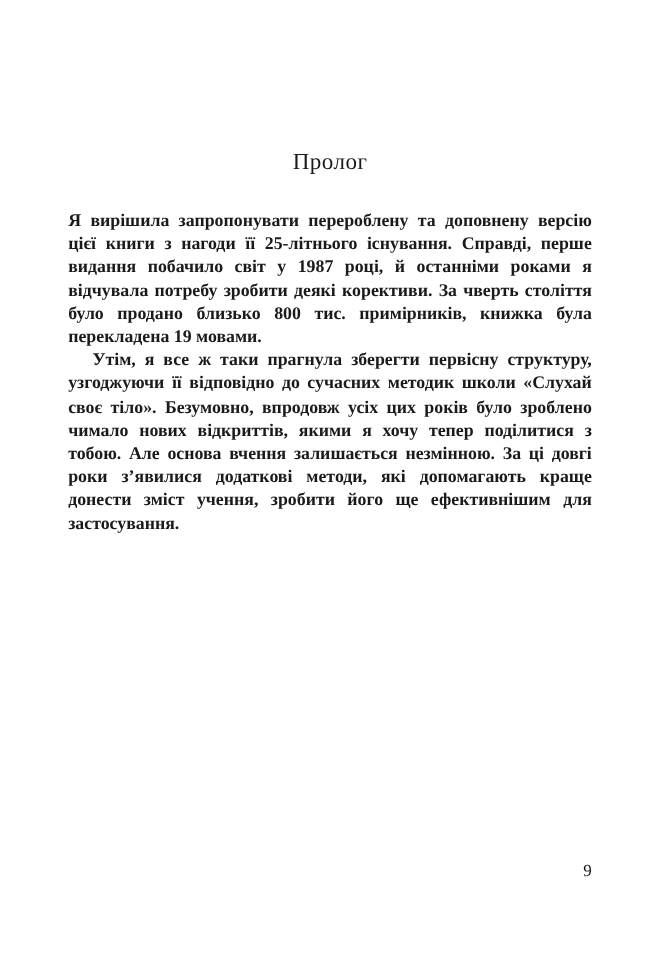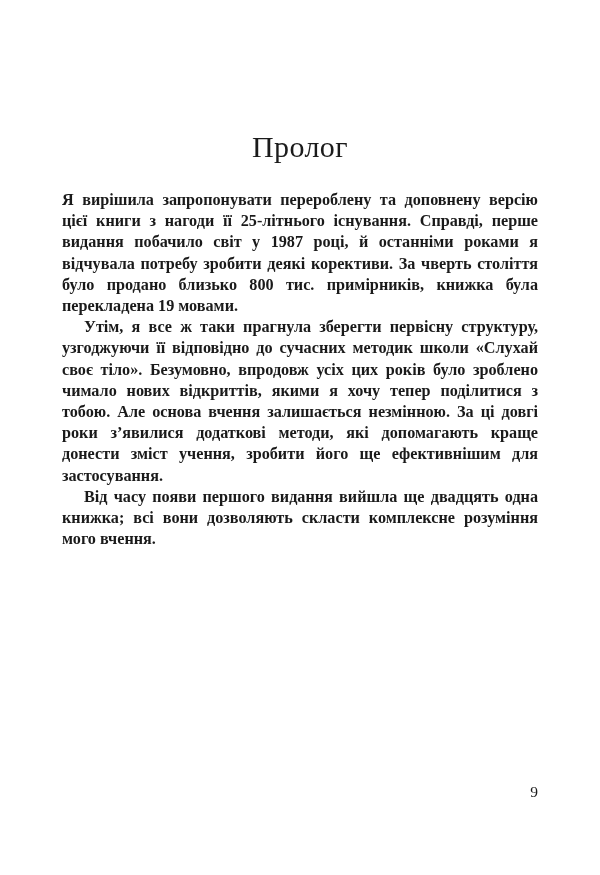--- a/index.html
+++ b/index.html
@@ -29,21 +29,21 @@
     left: 62px;
     top: 0;
     width: 476px;
   }
 
   .chapter-title {
     margin: 0;
     padding: 0;
     text-align: center;
     font-weight: 400;
-    font-size: 30px;
+    font-size: 21px;
     line-height: 34px;
     letter-spacing: 0.4px;
     color: #1b1b1b;
     padding-top: 130px;
   }
 
   .body-text {
     margin: 0;
     padding: 0;
     padding-top: 26px;
@@ -81,20 +81,19 @@
 
 <div class="page">
 
   <div class="content-column">
 
     <h1 class="chapter-title">Пролог</h1>
 
     <div class="body-text">
       <p>Я вирішила запропонувати перероблену та доповнену версію цієї книги з нагоди її 25-літнього існування. Справді, перше видання побачило світ у 1987 році, й останніми роками я відчувала потребу зробити деякі корективи. За чверть століття було продано близько 800 тис. примірників, книжка була перекладена 19 мовами.</p>
       <p>Утім, я все ж таки прагнула зберегти первісну структуру, узгоджуючи її відповідно до сучасних методик школи «Слухай своє тіло». Безумовно, впродовж усіх цих років було зроблено чимало нових відкриттів, якими я хочу тепер поділитися з тобою. Але основа вчення залишається незмінною. За ці довгі роки з’явилися додаткові методи, які допомагають краще донести зміст учення, зробити його ще ефективнішим для застосування.</p>
-      <p>Від часу появи першого видання вийшла ще двадцять одна книжка; всі вони дозволяють скласти комплексне розуміння мого вчення.</p>
     </div>
 
   </div>
 
   <div class="page-number">9</div>
 
 </div>
 
 </body></html>

